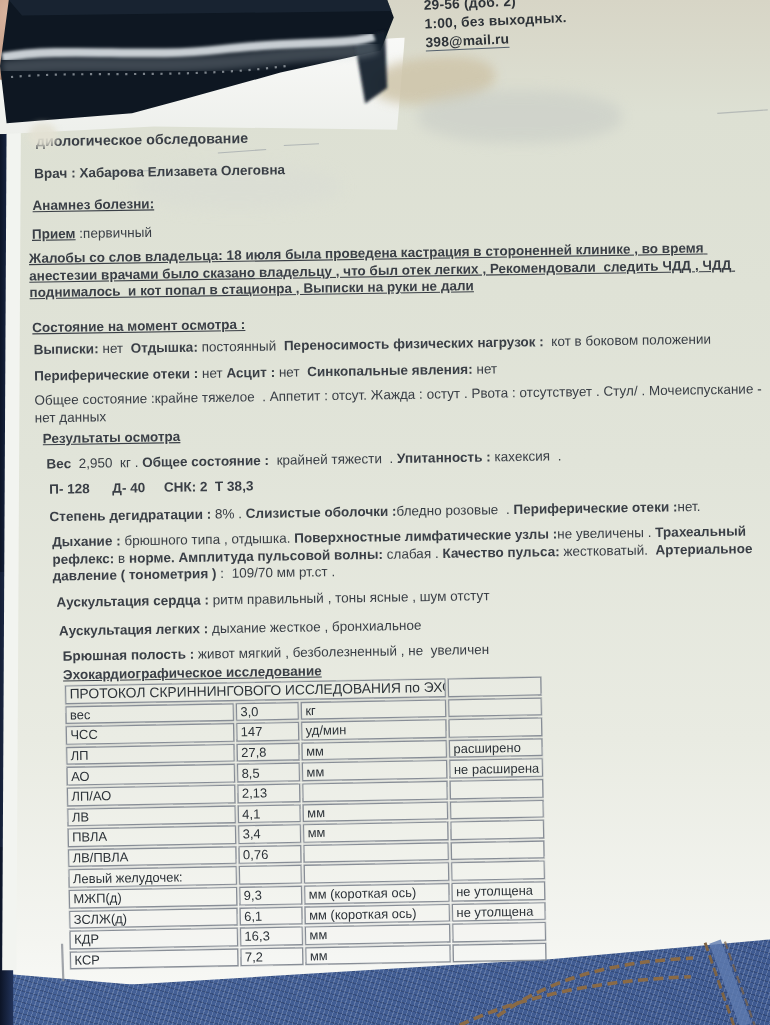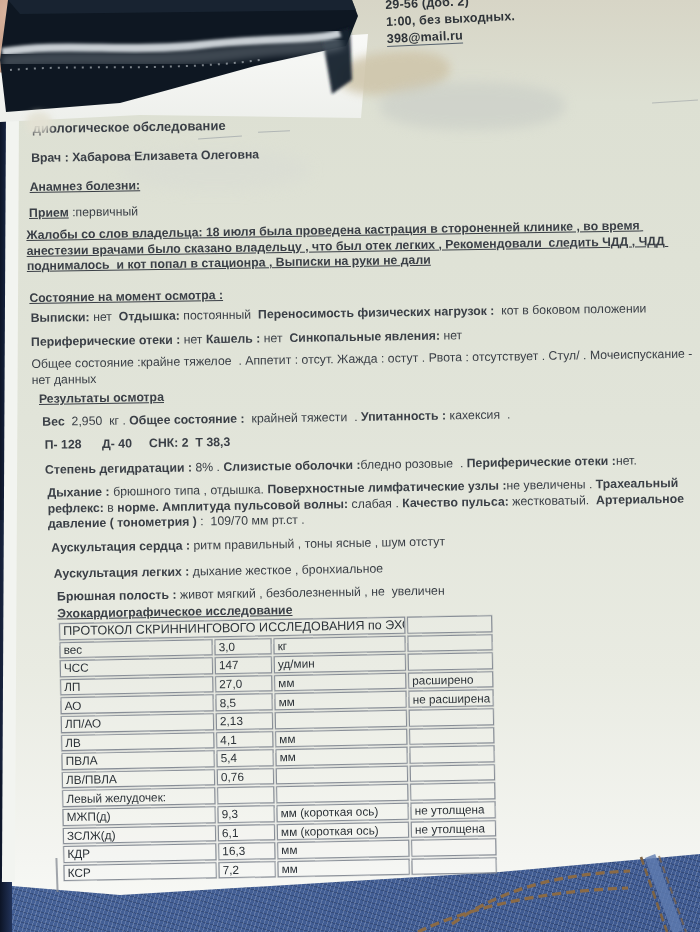--- a/index.html
+++ b/index.html
@@ -96,21 +96,21 @@
   </div>
 
   <div class="doc-content">
     <div class="doc-line" style="left:38px;top:116px;font-weight:600;font-size:13px">диологическое обследование</div>
     <div class="doc-line" style="left:36px;top:146px"><span class="b">Врач : Хабарова Елизавета Олеговна</span></div>
     <div class="doc-line heading" style="left:34px;top:175px">Анамнез болезни:</div>
     <div class="doc-line" style="left:33px;top:201px"><span class="b u">Прием</span><span> :первичный</span></div>
     <div class="doc-line b u" style="left:30px;top:223px;width:656px">Жалобы со слов владельца: 18 июля была проведена кастрация в стороненней клинике , во время анестезии врачами было сказано владельцу , что был отек легких , Рекомендовали  следить ЧДД , ЧДД поднималось  и кот попал в стационра , Выписки на руки не дали</div>
     <div class="doc-line heading" style="left:32px;top:286px">Состояние на момент осмотра :</div>
     <div class="doc-line" style="left:33px;top:306px"><span class="b">Выписки:</span><span> нет  </span><span class="b">Отдышка:</span><span> постоянный  </span><span class="b">Переносимость физических нагрузок :</span><span>  кот в боковом положении</span></div>
-    <div class="doc-line" style="left:33px;top:330px"><span class="b">Периферические отеки :</span><span> нет </span><span class="b">Кашель :</span><span> нет  </span><span class="b">Синкопальные явления:</span><span> нет</span></div>
+    <div class="doc-line" style="left:33px;top:330px"><span class="b">Периферические отеки :</span><span> нет </span><span class="b">Асцит :</span><span> нет  </span><span class="b">Синкопальные явления:</span><span> нет</span></div>
     <div class="doc-line" style="left:33px;top:352px;width:662px">Общее состояние :крайне тяжелое  . Аппетит : отсут. Жажда : остут . Рвота : отсутствует . Стул/ . Мочеиспускание - нет данных</div>
     <div class="doc-line heading" style="left:40px;top:387px">Результаты осмотра</div>
     <div class="doc-line" style="left:43px;top:410px"><span class="b">Вес</span><span>  2,950  кг . </span><span class="b">Общее состояние :</span><span>  крайней тяжести  . </span><span class="b">Упитанность :</span><span> кахексия  .</span></div>
     <div class="doc-line" style="left:45px;top:433px"><span class="b">П- 128      Д- 40     СНК: 2  Т 38,3</span></div>
     <div class="doc-line" style="left:45px;top:458px"><span class="b">Степень дегидратации :</span><span> 8% . </span><span class="b">Слизистые оболочки :</span><span>бледно розовые  . </span><span class="b">Периферические отеки :</span><span>нет.</span></div>
     <div class="doc-line" style="left:47px;top:481px;width:648px"><span class="b">Дыхание :</span><span> брюшного типа , отдышка. </span><span class="b">Поверхностные лимфатические узлы :</span><span>не увеличены . </span><span class="b">Трахеальный рефлекс:</span><span> в </span><span class="b">норме. </span><span class="b">Амплитуда пульсовой волны:</span><span> слабая . </span><span class="b">Качество пульса:</span><span> жестковатый.  </span><span class="b">Артериальное давление ( тонометрия )</span><span> :  109/70 мм рт.ст .</span></div>
     <div class="doc-line" style="left:50px;top:536px"><span class="b">Аускультация сердца :</span><span> ритм правильный , тоны ясные , шум отстут</span></div>
     <div class="doc-line" style="left:52px;top:562px"><span class="b">Аускультация легких :</span><span> дыхание жесткое , бронхиальное</span></div>
     <div class="doc-line" style="left:55px;top:585px"><span class="b">Брюшная полость :</span><span> живот мягкий , безболезненный , не  увеличен</span></div>
     <div class="doc-line heading" style="left:55px;top:602px">Эхокардиографическое исследование</div>
@@ -136,21 +136,21 @@
             <td></td>
           </tr>
           <tr>
             <td>ЧСС</td>
             <td>147</td>
             <td>уд/мин</td>
             <td></td>
           </tr>
           <tr>
             <td>ЛП</td>
-            <td>27,0</td>
+            <td>27,8</td>
             <td>мм</td>
             <td>расширено</td>
           </tr>
           <tr>
             <td>АО</td>
             <td>8,5</td>
             <td>мм</td>
             <td>не расширена</td>
           </tr>
           <tr>
@@ -160,21 +160,21 @@
             <td></td>
           </tr>
           <tr>
             <td>ЛВ</td>
             <td>4,1</td>
             <td>мм</td>
             <td></td>
           </tr>
           <tr>
             <td>ПВЛА</td>
-            <td>5,4</td>
+            <td>3,4</td>
             <td>мм</td>
             <td></td>
           </tr>
           <tr>
             <td>ЛВ/ПВЛА</td>
             <td>0,76</td>
             <td></td>
             <td></td>
           </tr>
           <tr>

